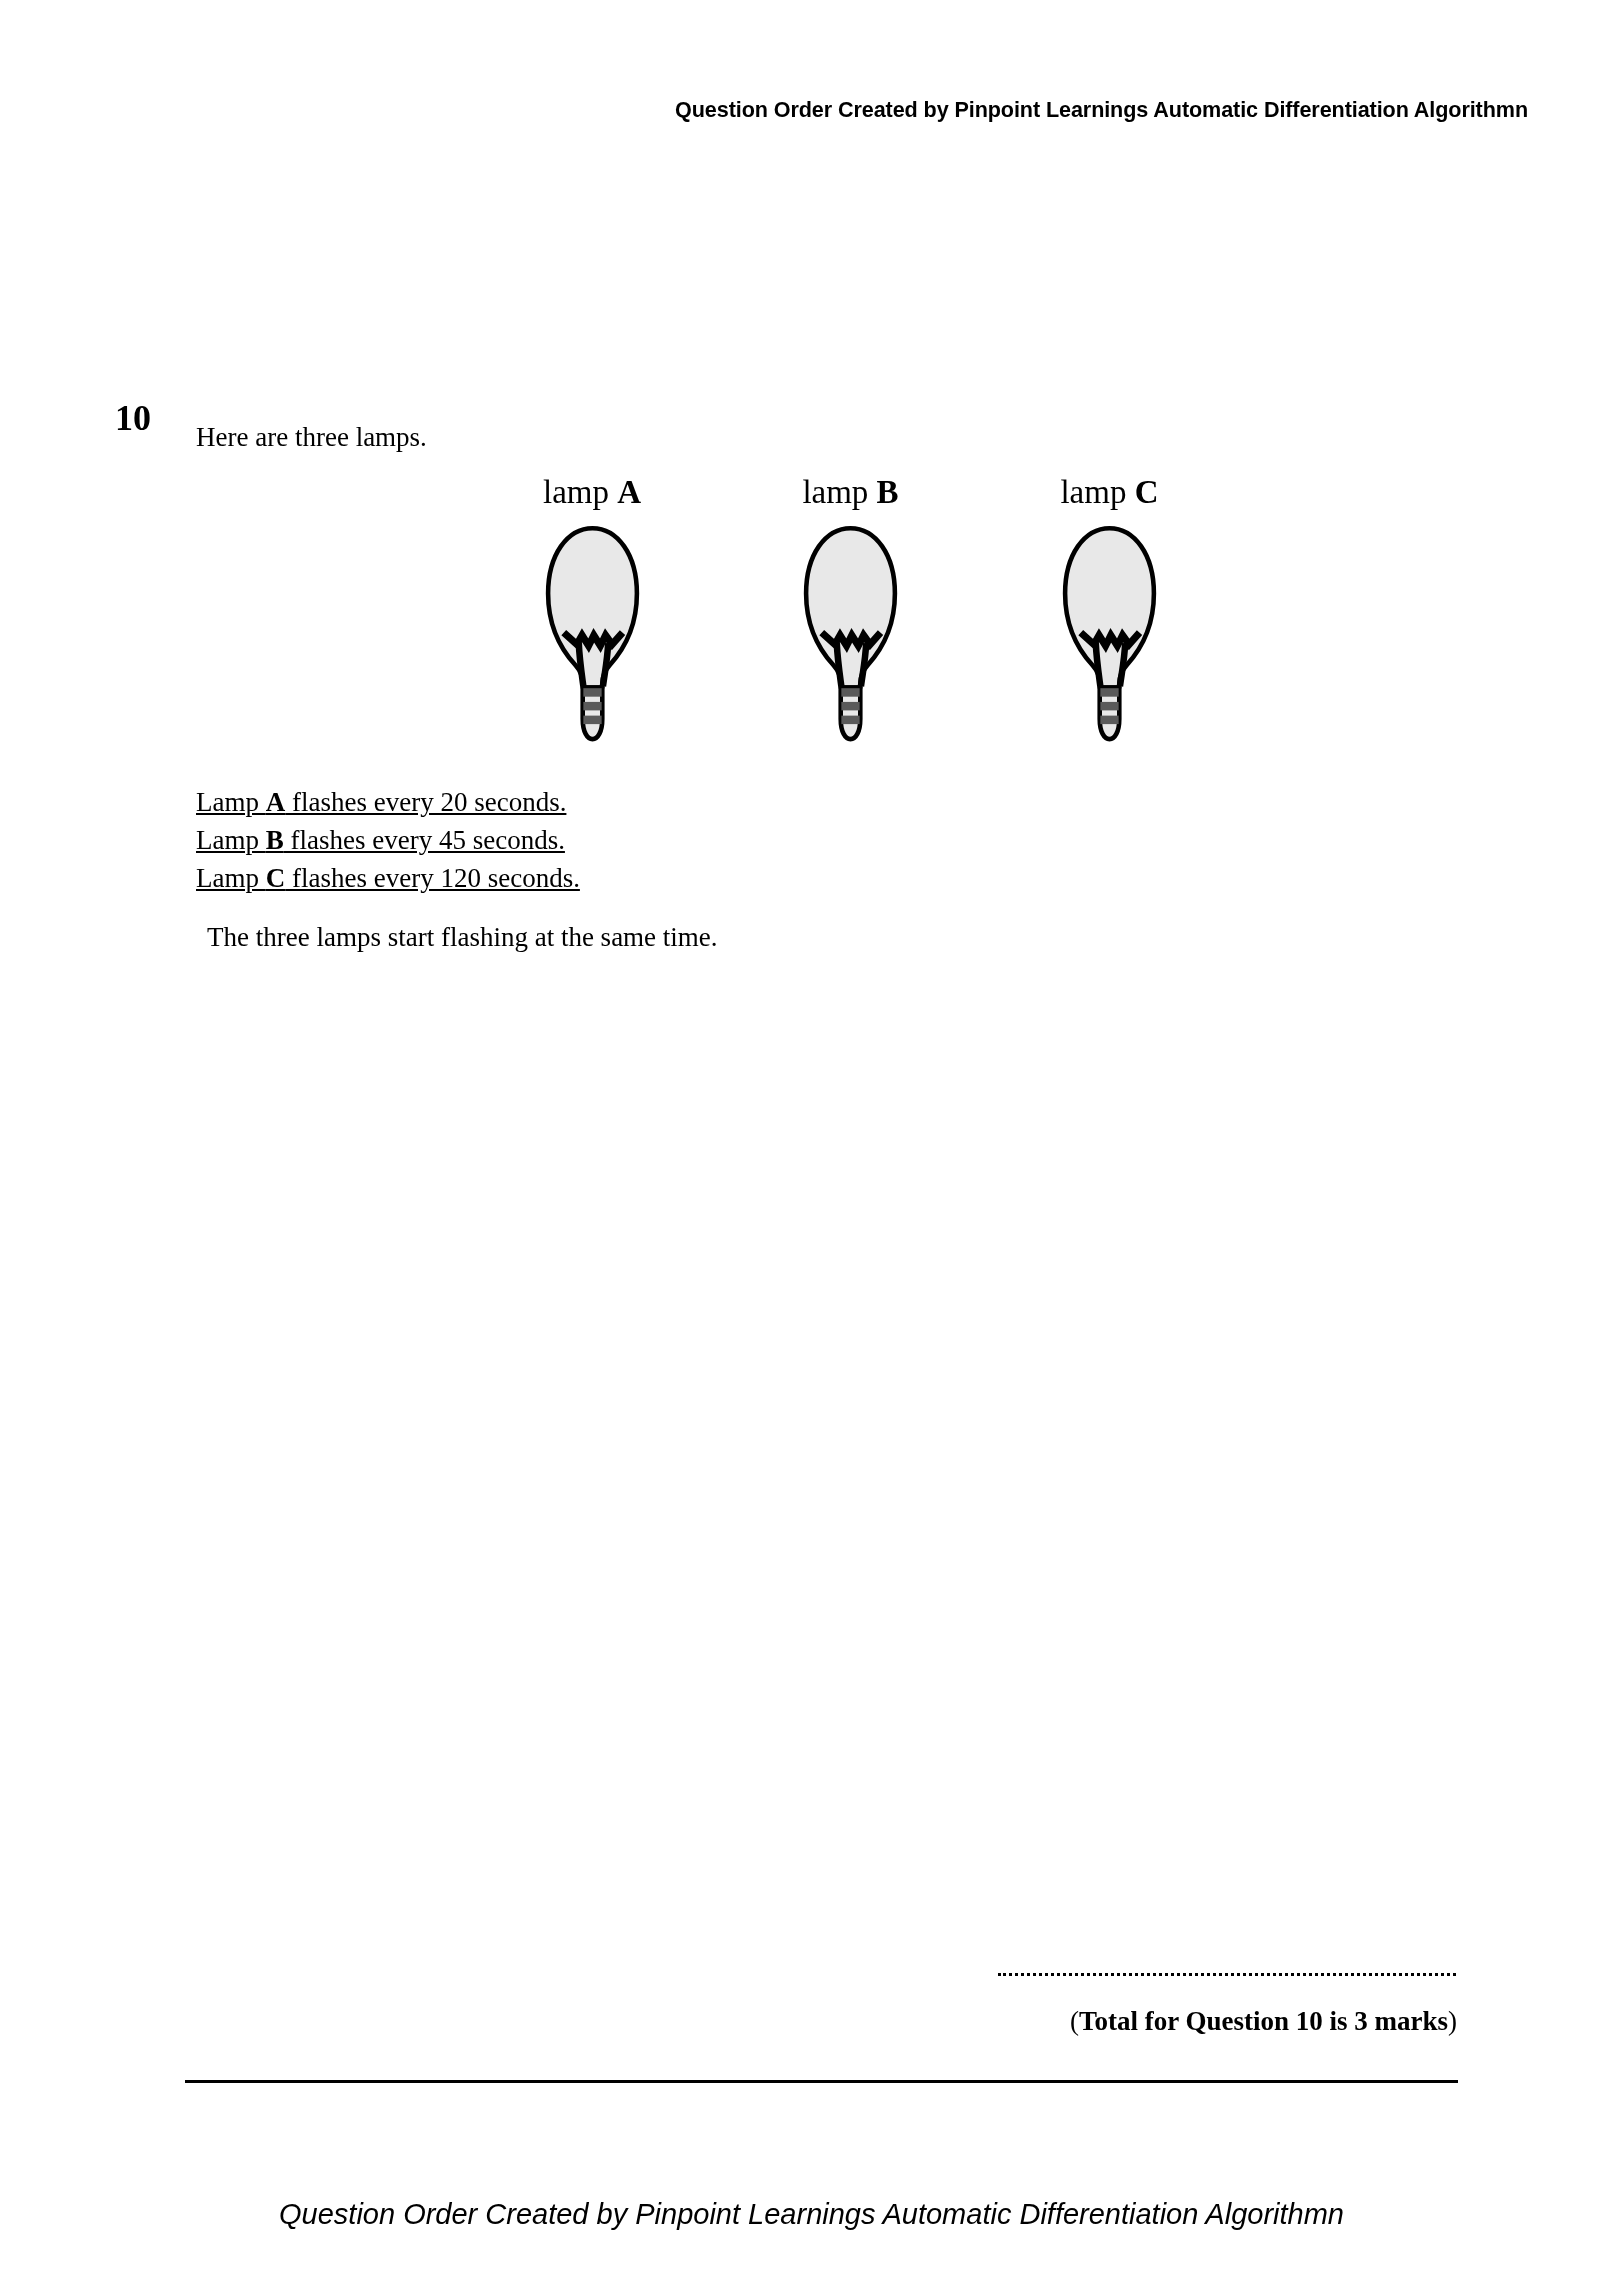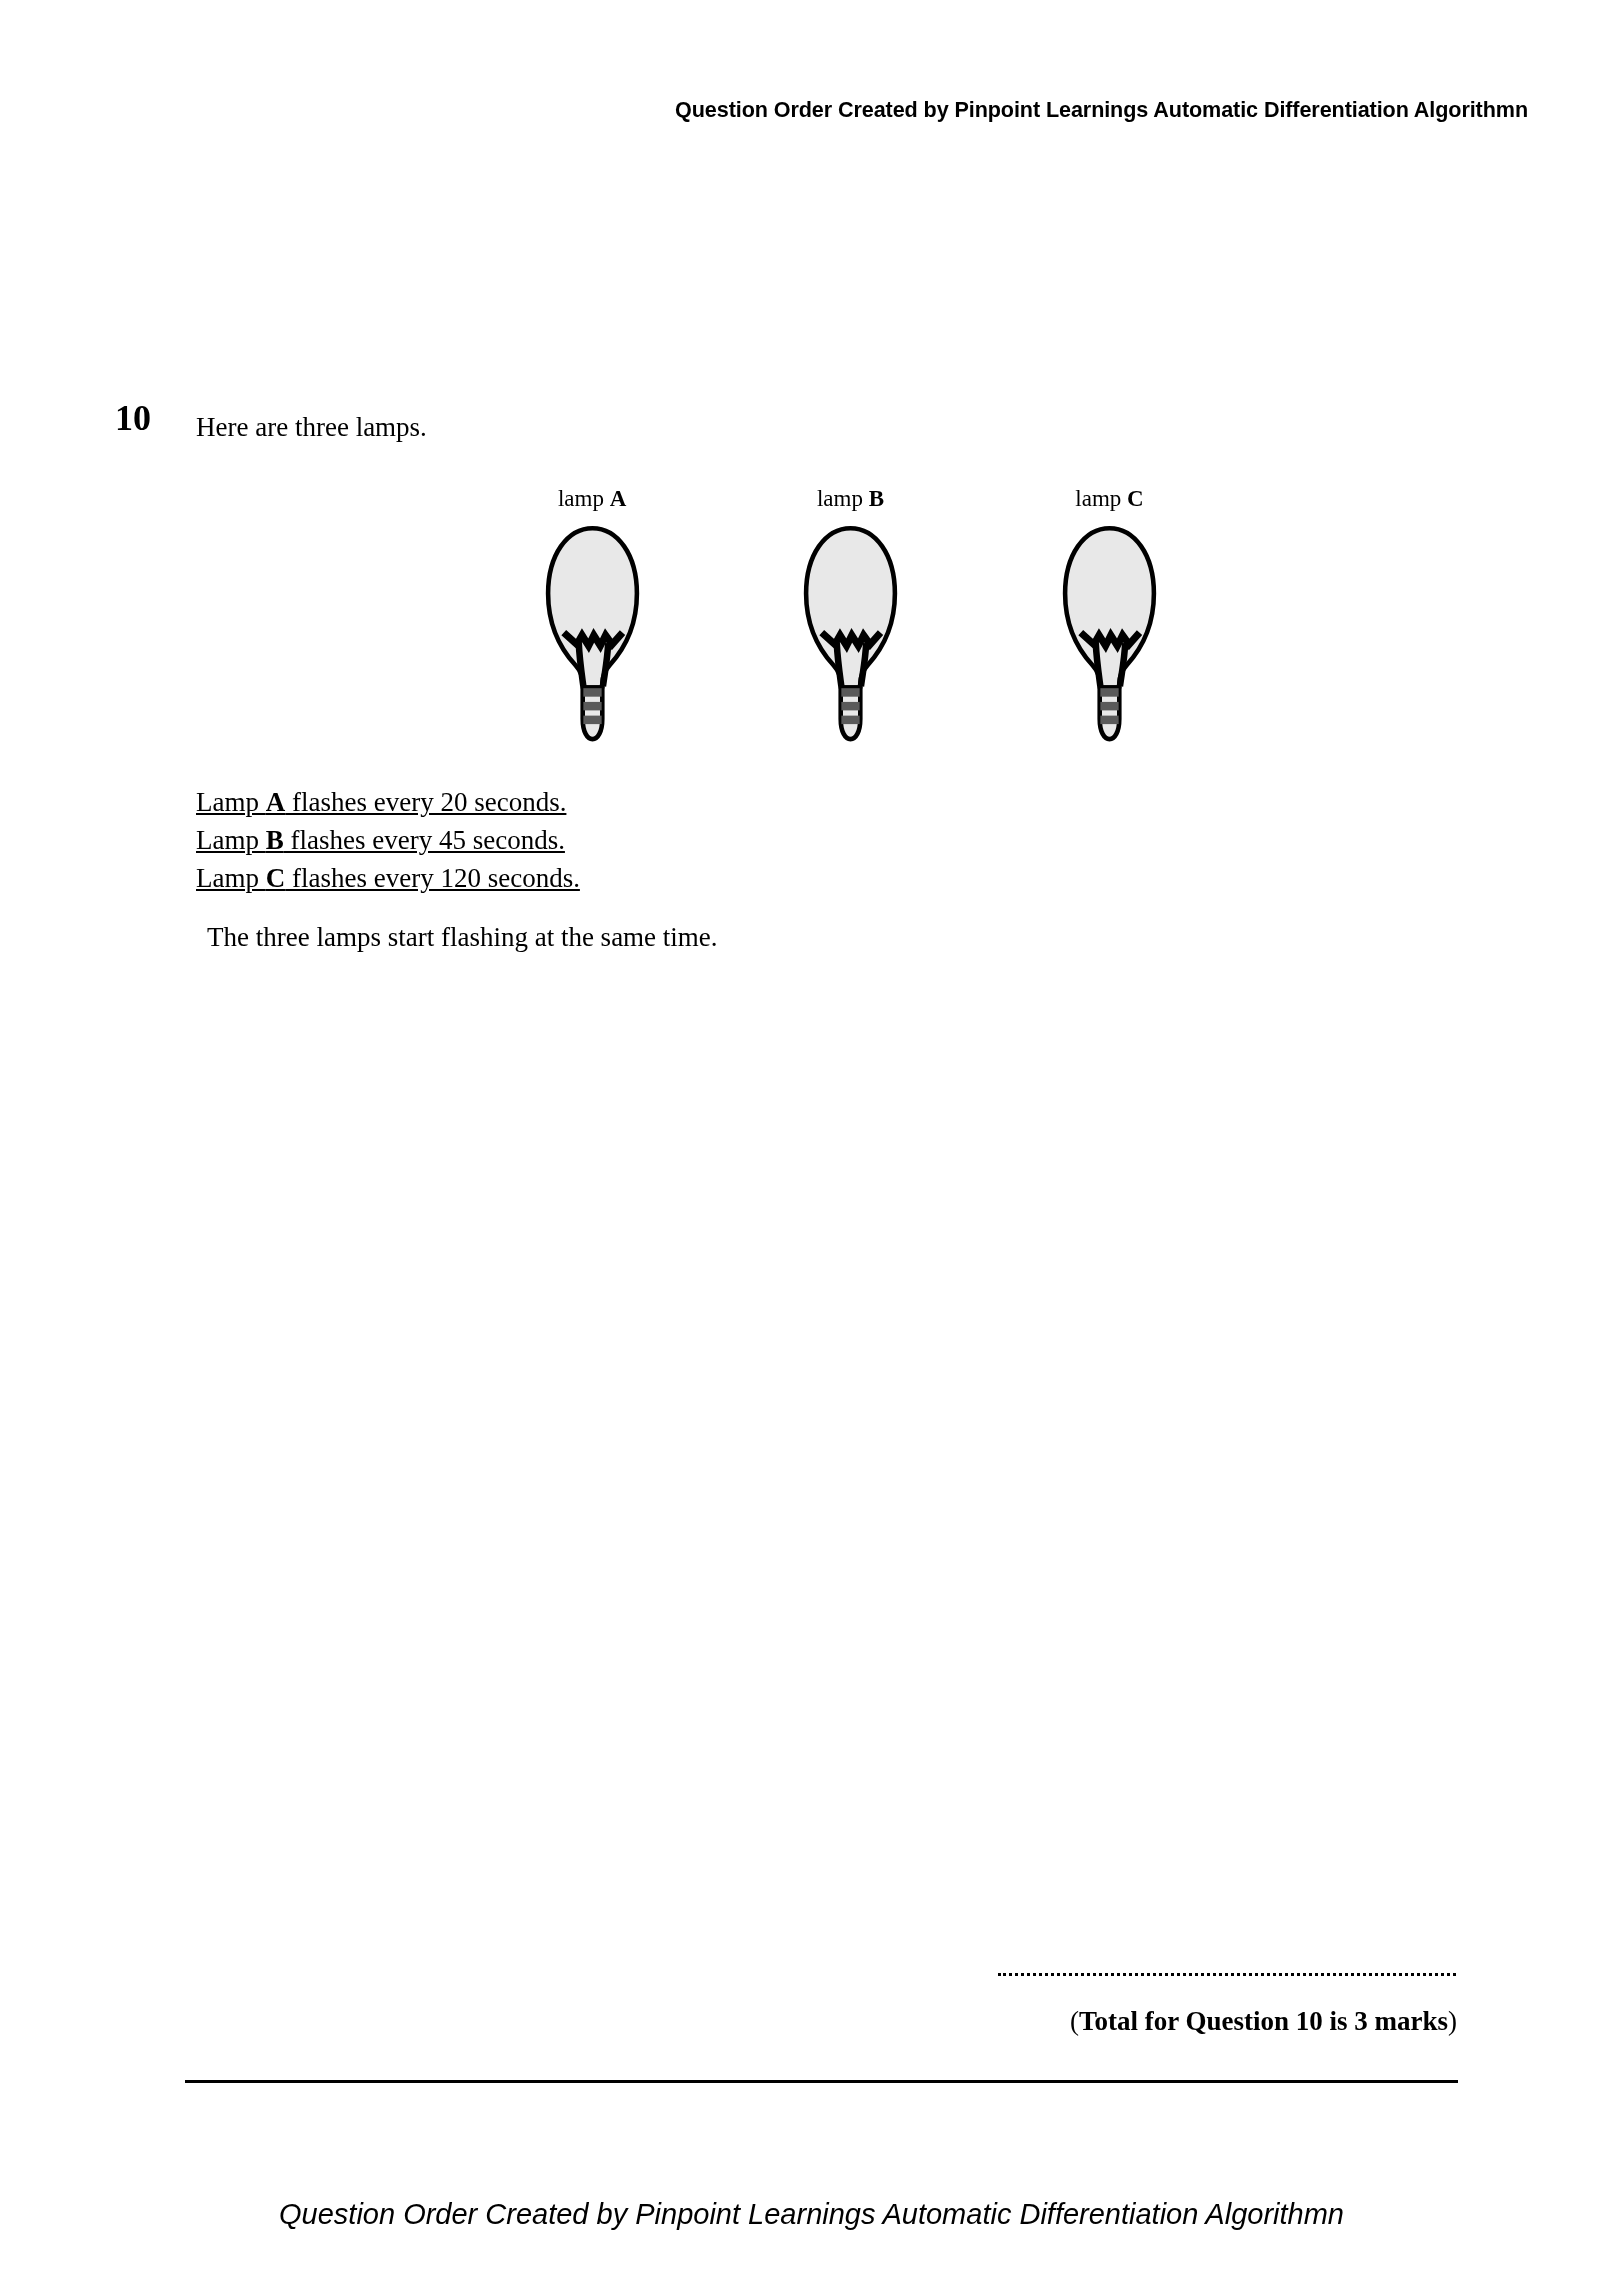--- a/index.html
+++ b/index.html
@@ -47,21 +47,21 @@
   .q-number {
     position: absolute;
     left: 115px;
     top: 397px;
     font-size: 36px;
     font-weight: bold;
   }
   .q-intro {
     position: absolute;
     left: 196px;
-    top: 412px;
+    top: 422px;
     font-size: 27px;
   }
 
   
   .lamp-figure {
     position: absolute;
     left: 497px;
     top: 474px;
     width: 694px;
     height: 275px;
@@ -71,25 +71,25 @@
     top: 0;
     width: 151px;
     height: 275px;
   }
   .lamp-a { left: 19.6px; }
   .lamp-b { left: 278px; }
   .lamp-c { left: 537px; }
 
   .lamp-label {
     position: absolute;
-    top: 12px;
+    top: 0;
     left: 0;
     width: 151px;
     text-align: center;
-    font-size: 23px;
+    font-size: 33px;
     white-space: pre;
   }
   .lamp-label b { font-weight: bold; }
 
   .lamp-svg {
     position: absolute;
     top: 49px;
     left: 23px;
   }
 

